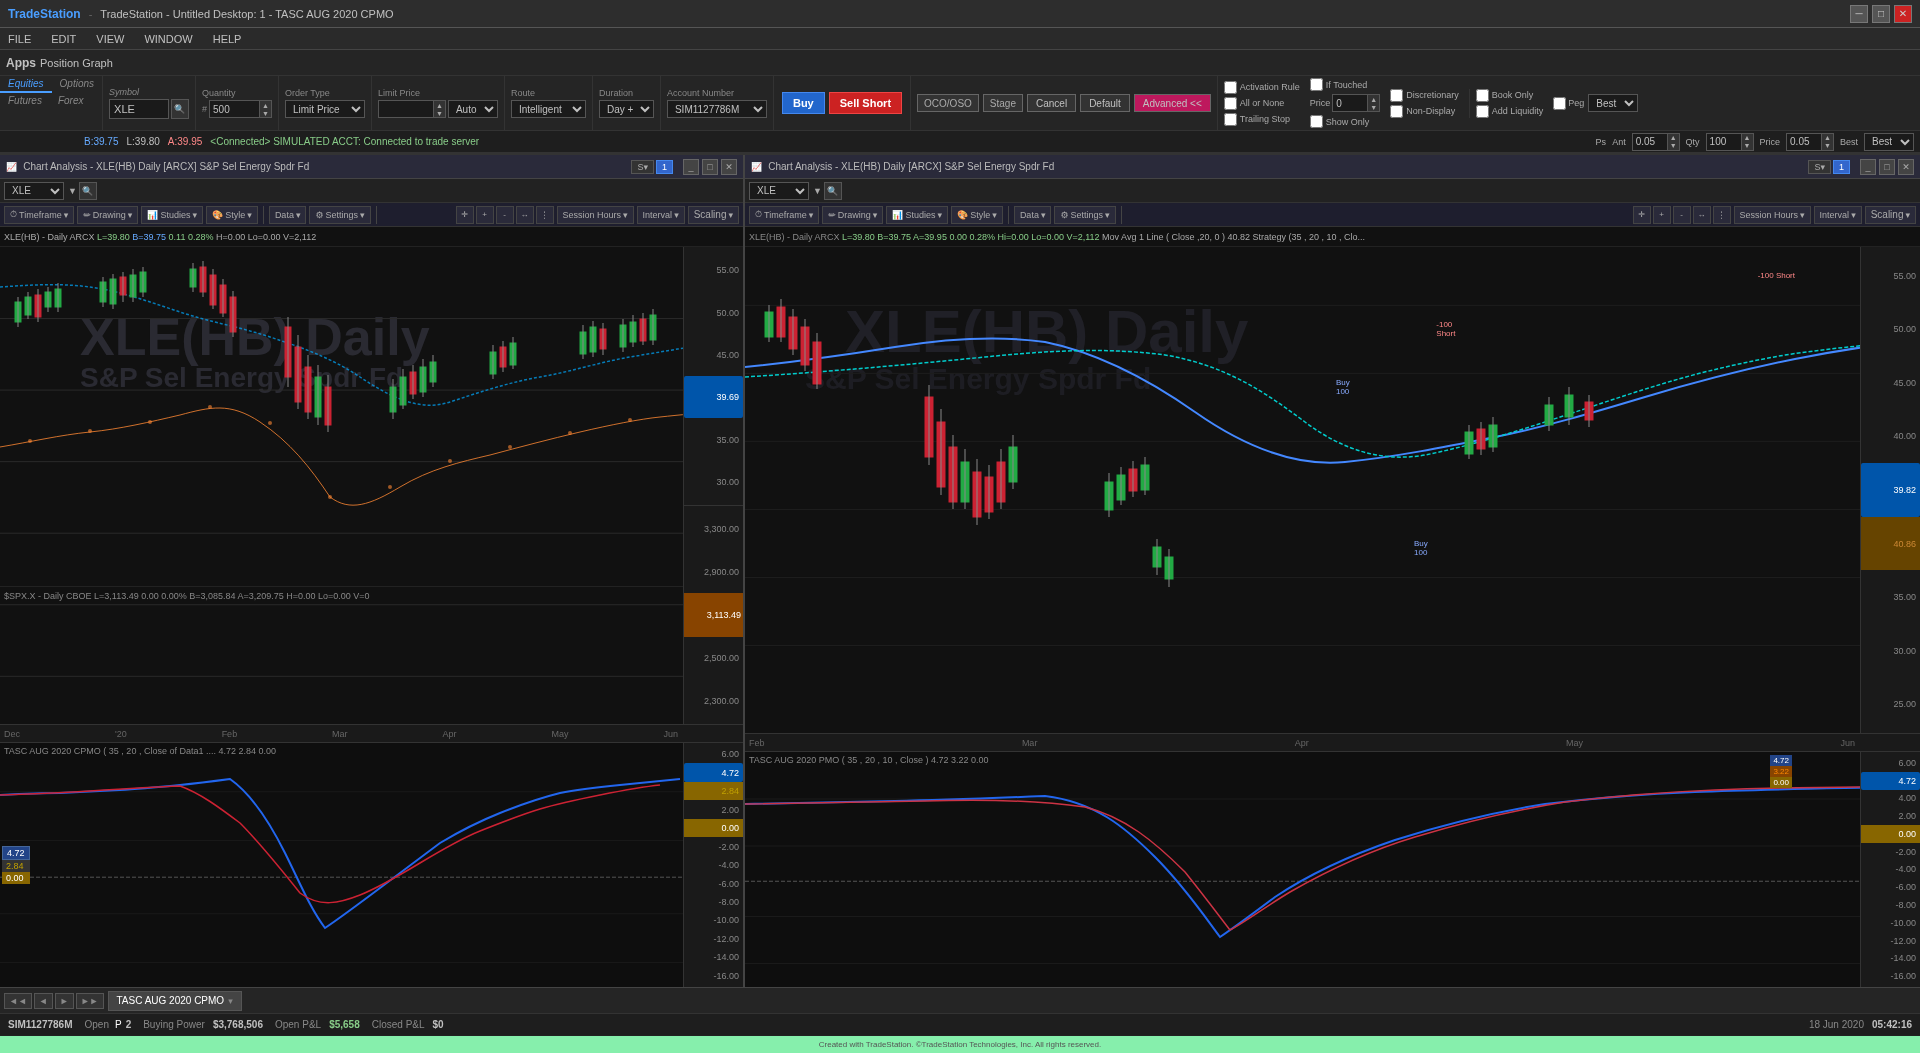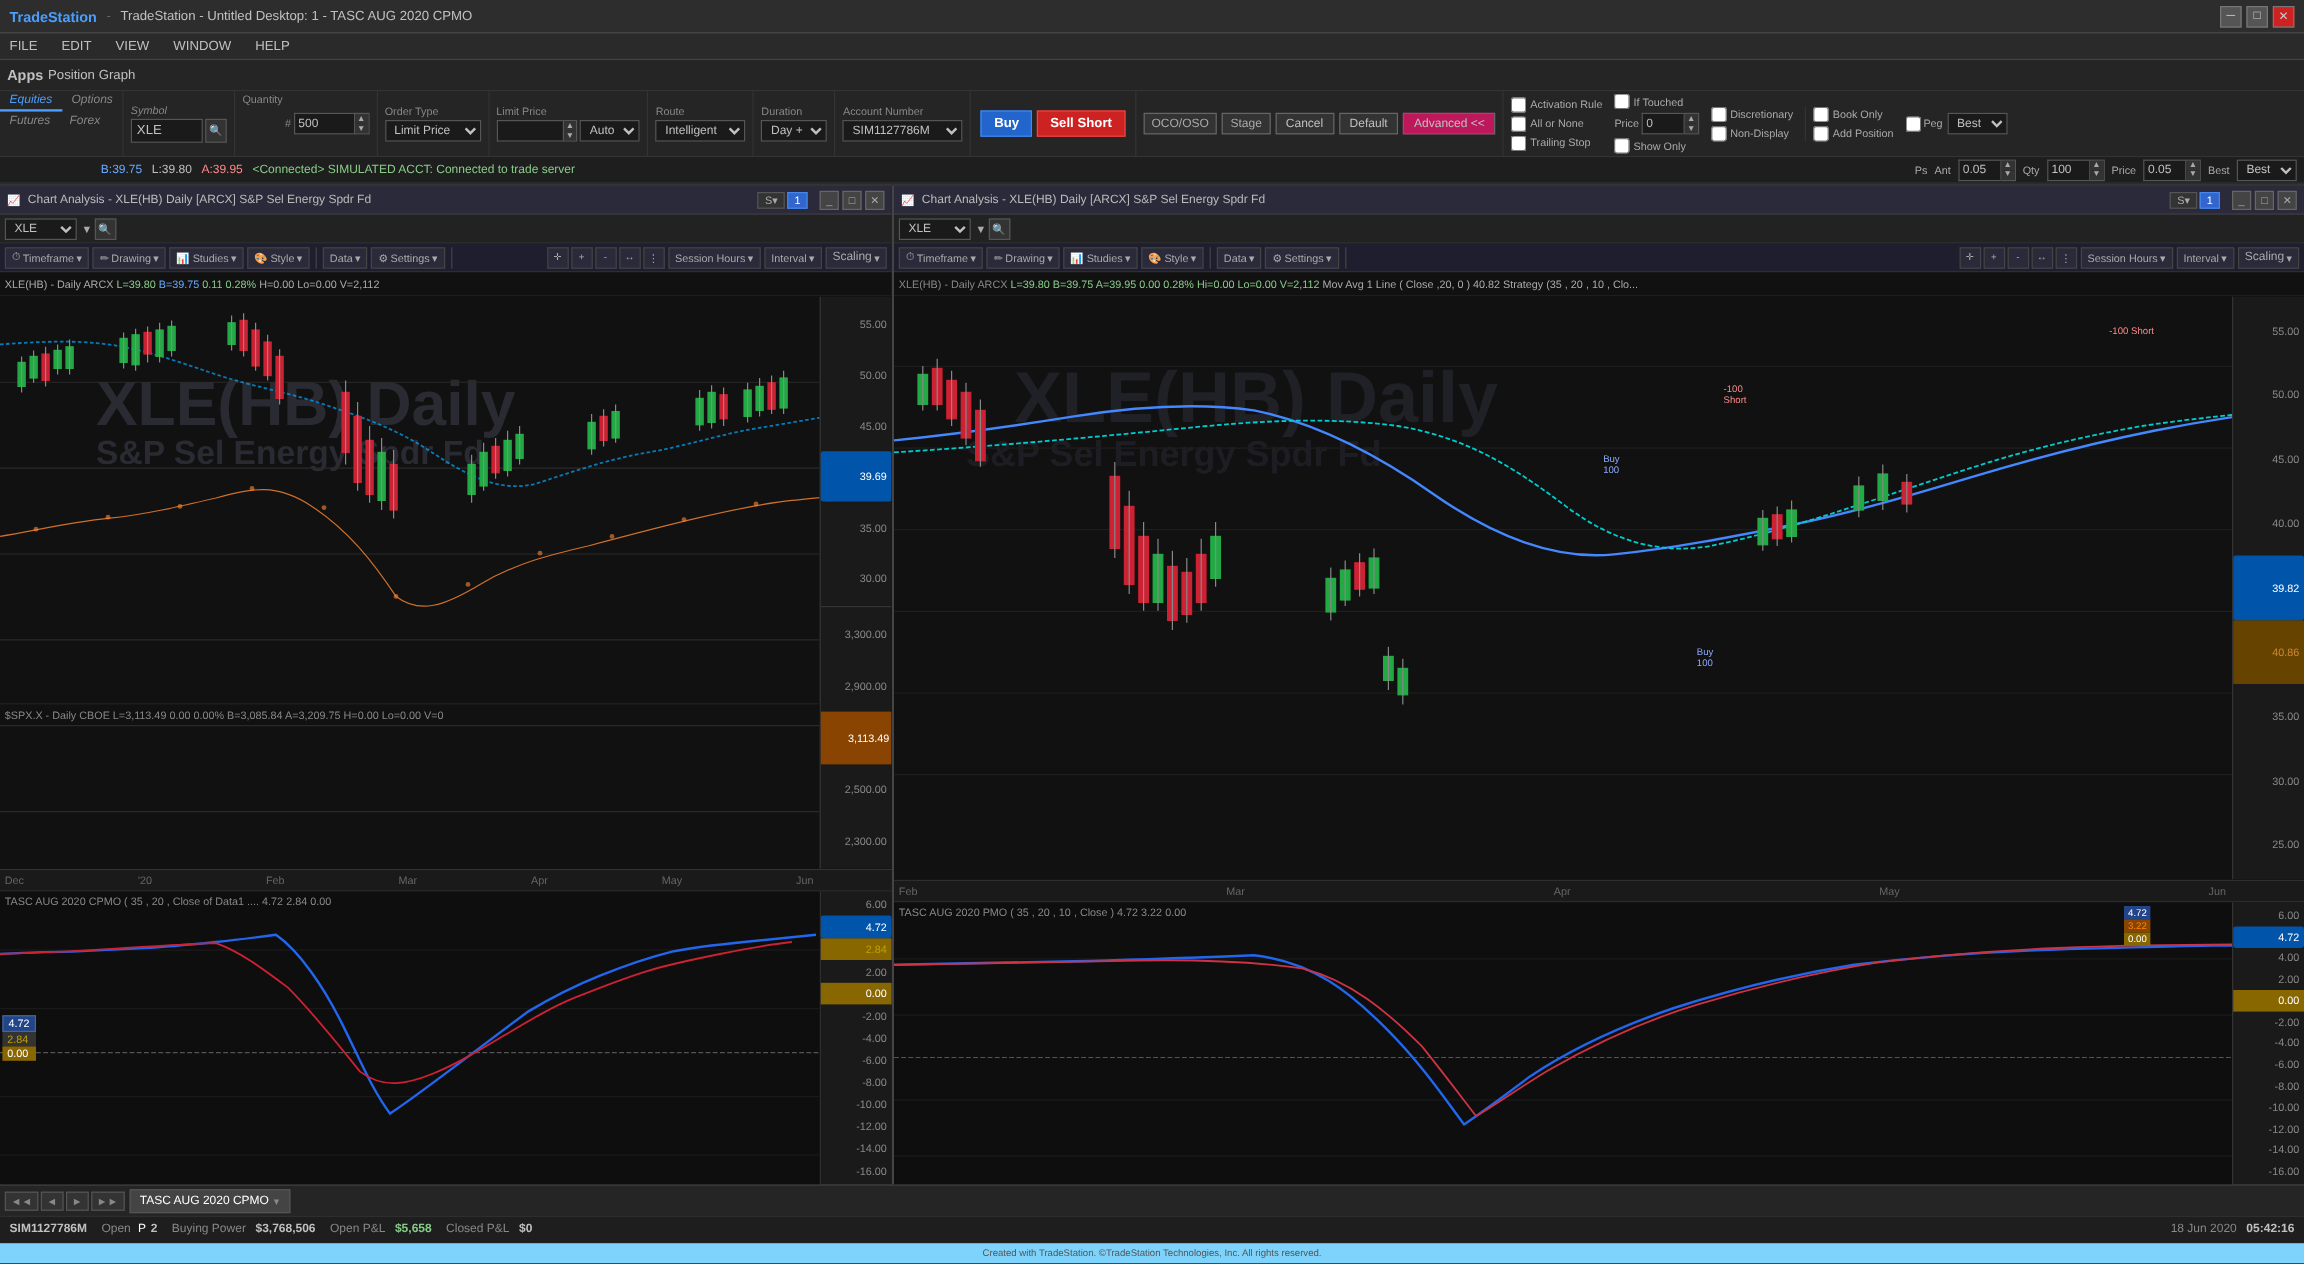--- a/index.html
+++ b/index.html
@@ -443,21 +443,21 @@
       </div>
 
       <div style="display:flex;flex-direction:column;justify-content:center;padding:2px 6px;border-right:1px solid #333;gap:2px;">
         <span style="font-size:9px;color:#888;font-style:italic;">Symbol</span>
         <div class="symbol-search">
           <input class="sym-input" type="text" value="XLE" style="">
           <div class="search-icon-btn">🔍</div>
         </div>
       </div>
 
-      <div style="display:flex;flex-direction:row;justify-content:center;padding:2px 6px;border-right:1px solid #333;gap:2px;">
+      <div style="display:flex;flex-direction:column;justify-content:center;padding:2px 6px;border-right:1px solid #333;gap:2px;">
         <span style="font-size:9px;color:#888;">Quantity</span>
         <div style="display:flex;align-items:center;gap:2px;">
           <span style="font-size:9px;color:#888;">#</span>
           <div class="num-spinner">
             <input class="num-input" type="text" style="width: 50px;" value="500">
             <div class="spin-btns">
               <div class="spin-btn">▲</div>
               <div class="spin-btn">▼</div>
             </div>
           </div>
@@ -568,21 +568,21 @@
               <span>Non-Display</span>
           </label>
         </div>
         <div style="display:flex;flex-direction:column;gap:3px;border-left:1px solid #333;padding-left:6px;">
           <label style="font-size:9px;color:#aaa;display:flex;align-items:center;gap:3px;">
             <input type="checkbox" style=""> 
               <span>Book Only</span>
           </label>
           <label style="font-size:9px;color:#aaa;display:flex;align-items:center;gap:3px;">
             <input type="checkbox" style=""> 
-              <span>Add Position</span>
+              <span>Add Liquidity</span>
           </label>
         </div>
         <div style="display:flex;align-items:center;gap:4px;font-size:9px;color:#aaa;">
           <label style="display:flex;align-items:center;gap:2px;">
             <input type="checkbox" style=""> 
               <span>Peg</span>
           </label>
           <select class="order-select" style="width:50px;">
             <option>Best</option>
           </select>
@@ -1234,17 +1234,17 @@
         <span>Closed P&amp;L</span>
         <span class="status-val" style="margin-left:4px;">$0</span>
       </div>
     </div>
     <div style="display:flex;align-items:center;gap:8px;">
       <span>18 Jun 2020</span>
       <span class="status-val">05:42:16</span>
     </div>
   </div>
 
-  <div style="background:#7dd3fc;height:18px;display:flex;align-items:center;justify-content:center;border-top:1px solid #222;">
+  <div style="background:#86efac;height:18px;display:flex;align-items:center;justify-content:center;border-top:1px solid #222;">
     <span style="font-size:8px;color:#555;">Created with TradeStation. ©TradeStation Technologies, Inc. All rights reserved.</span>
   </div>
 
 </div>
 
 </body></html>

